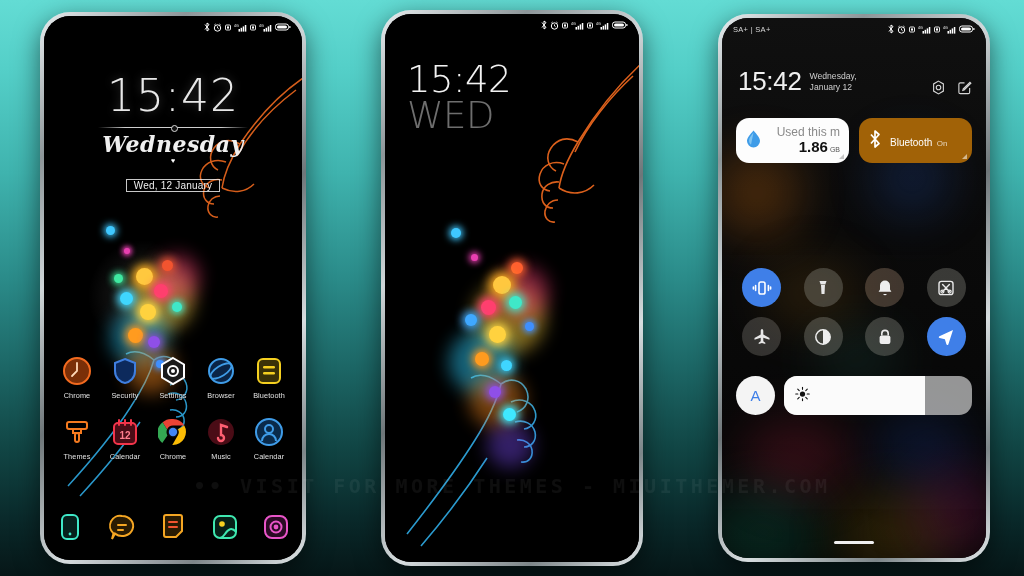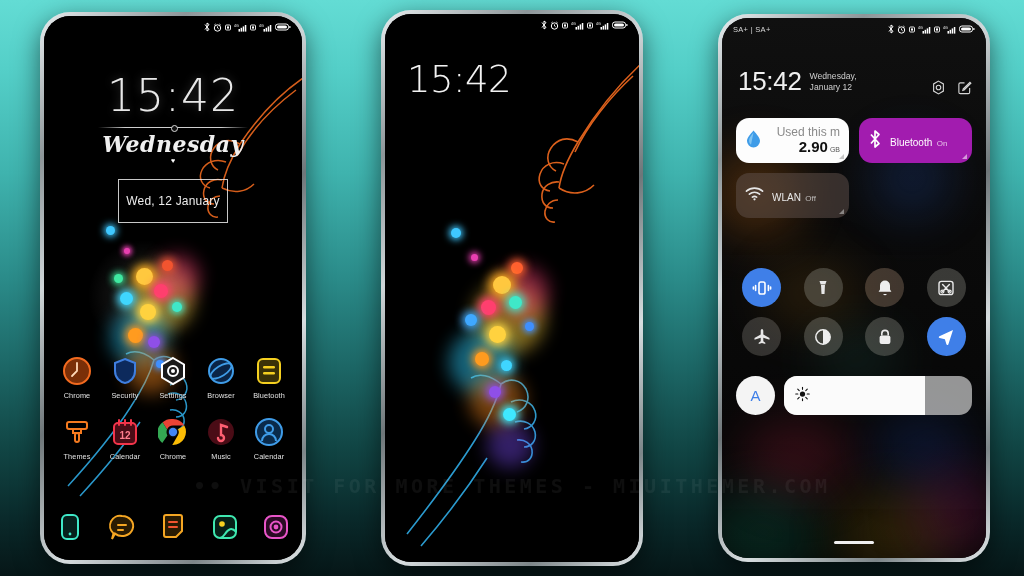--- a/index.html
+++ b/index.html
@@ -54,22 +54,22 @@
      text-shadow:0 0 10px rgba(255,255,255,.25); }
   .lclock .rule{ width:150px; height:1px; margin:9px auto 4px;
      background:linear-gradient(90deg,transparent,#cfcfcf 18%,#cfcfcf 82%,transparent);
      position:relative; }
   .lclock .rule:after{ content:""; position:absolute; left:50%; top:-2px;
      width:5px; height:5px; margin-left:-2.5px; border-radius:50%;
      border:1px solid #dcdcdc; background:#111; }
   .lclock .day{ font-family:"DejaVu Serif", serif; font-style:italic;
      font-weight:bold; font-size:22px; color:#f0f0f0; letter-spacing:.5px; line-height:1.1; }
   .lclock .heart{ font-size:7px; color:#fff; line-height:1; margin:1px 0 -4px 0; }
-  .lclock .date{ display:inline-block; margin-top:19px; padding:14px 7px;
-     border:1px solid rgba(235,235,235,.85); font-size:12px; color:#ededed;
+  .lclock .date{ display:inline-block; margin-top:19px; padding:0 7px;
+     border:1px solid rgba(235,235,235,.85); font-size:10px; color:#ededed;
      letter-spacing:.2px; }
 
   
   .appgrid{ position:absolute; left:11px; right:11px; top:340px; z-index:16; }
   .approw{ display:flex; justify-content:space-between; margin-bottom:17px; }
   .app{ width:44px; text-align:center; }
   .appicon{ width:30px; height:30px; margin:0 auto 5px; position:relative; }
   .applabel{ font-size:7.3px; color:#e2e2e2; letter-spacing:.1px;
      text-shadow:0 1px 2px #000; }
   .dock{ position:absolute; left:11px; right:11px; top:496px;
@@ -446,20 +446,21 @@
         <svg width="16" height="8" viewBox="0 0 16 8">
             <rect x=".5" y="1" width="13" height="6" rx="2.4" fill="none" stroke="#fff" stroke-width="1"></rect>
             <rect x="2" y="2.4" width="10" height="3.2" rx="1.6" fill="#fff"></rect>
             <rect x="14.2" y="3" width="1.3" height="2" rx=".6" fill="#fff"></rect>
           </svg>
       </div>
     </div>
 
     <div class="mclock">
       <div class="t">15:42</div>
+      <div class="d1">WED</div>
     </div>
 
   </div>
 </div>
 
 <div class="phone" id="phone-right">
   <div class="screen">
 
     <div class="wall" style="background:linear-gradient(180deg,#101010 0%,#0a0a0a 40%,#050505 100%)">
       <div class="bokeh" style="left:-10px;top:130px;width:90px;height:90px;background:#c86a10;opacity:.30"></div>
@@ -540,55 +541,40 @@
         <div class="tile" style="background:#fdfdfd;color:#1a1a1a">
           <span>
             <svg width="17" height="20" viewBox="0 0 17 20">
                 <path d="M8.5 1.5C11.8 5.5 15 8.4 15 12a6.5 6.5 0 0 1-13 0c0-3.6 3.2-6.5 6.5-10.5z" fill="#3f9ce8"></path>
                 <path d="M8.5 3.5C6.2 6.6 4 8.9 4 12a4.5 4.5 0 0 0 2 3.7" fill="#7fc4f2"></path>
               </svg>
           </span>
           <span class="ttx">
             <span class="tl" style="display:block;font-size:12px;color:#8a8a8a;text-align:right">Used this m</span>
             <span style="display:block;text-align:right;line-height:1">
-              <span style="font-size:15px;font-weight:bold;color:#111">2.90</span><span style="font-size:7px;color:#555;margin-left:2px">GB</span>
+              <span style="font-size:15px;font-weight:bold;color:#111">1.86</span><span style="font-size:7px;color:#555;margin-left:2px">GB</span>
             </span>
           </span>
           <span class="corner" style="color:#999"></span>
         </div>
 
-        <div class="tile" style="background:#a21caf;color:#fff">
+        <div class="tile" style="background:#a16207;color:#fff">
           <span>
             <svg width="14" height="20" viewBox="0 0 12 20">
                 <path d="M2 5.5L10 14.5L6 18V2L10 5.5L2 14.5" fill="none" stroke="#fff" stroke-width="1.7" stroke-linejoin="round"></path>
               </svg>
           </span>
           <span class="ttx">
             <span class="tl">Bluetooth</span>
             <span class="ts">On</span>
           </span>
           <span class="corner" style="color:#fff"></span>
         </div>
 
 
-        <div class="tile" style="background:rgba(92,78,72,.55);color:#eaeaea">
-          <span>
-            <svg width="19" height="15" viewBox="0 0 20 15">
-                <path d="M1.5 5a13 13 0 0 1 17 0" fill="none" stroke="#e6e6e6" stroke-width="1.7" stroke-linecap="round"></path>
-                <path d="M4.6 8.2a8.6 8.6 0 0 1 10.8 0" fill="none" stroke="#e6e6e6" stroke-width="1.7" stroke-linecap="round"></path>
-                <path d="M7.7 11.3a4.2 4.2 0 0 1 4.6 0" fill="none" stroke="#e6e6e6" stroke-width="1.7" stroke-linecap="round"></path>
-                <circle cx="10" cy="13.6" r="1.2" fill="#e6e6e6"></circle>
-              </svg>
-          </span>
-          <span class="ttx">
-            <span class="tl">WLAN</span>
-            <span class="ts">Off</span>
-          </span>
-          <span class="corner" style="color:#ccc"></span>
-        </div>
       </div>
 
       <div class="toggles">
         <div class="tg" style="background:#3f7fe8">
           <svg width="20" height="20" viewBox="0 0 20 20">
               <rect x="7" y="4" width="6" height="12" rx="1.8" fill="none" stroke="#fff" stroke-width="1.6"></rect>
               <path d="M3.6 7.5v5M1.4 9v2M16.4 7.5v5M18.6 9v2" stroke="#fff" stroke-width="1.6" stroke-linecap="round"></path>
             </svg>
         </div>
         <div class="tg" style="background:rgba(150,148,140,.35)">

